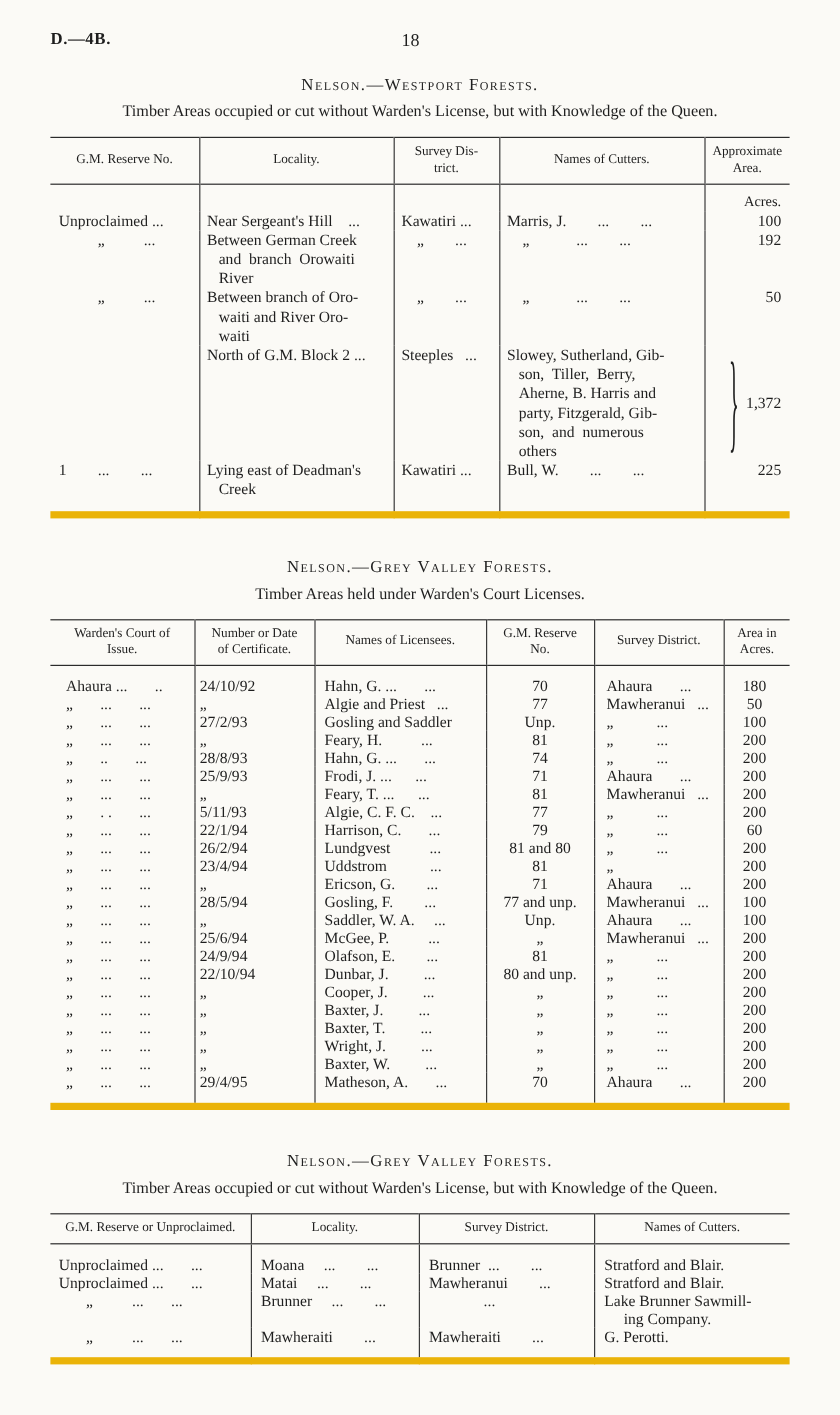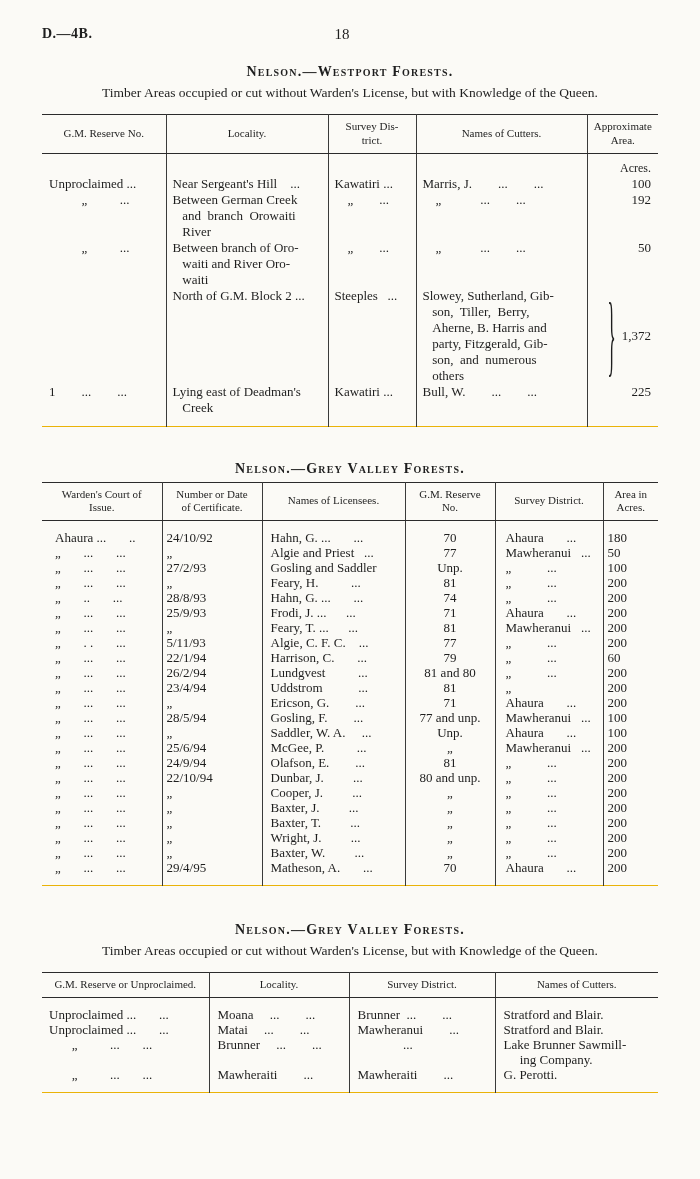--- a/index.html
+++ b/index.html
@@ -16,34 +16,33 @@
   .page-head { position: relative; height: 22px; margin-bottom: 6px; }
   .doc-ref { position: absolute; left: 0; top: 0; font-size: 14px; font-weight: bold; letter-spacing: 0.5px; }
   .page-num { position: absolute; left: 0; right: 16px; text-align: center; font-size: 15px; }
 
   .section-title {
     text-align: center;
     font-variant-caps: small-caps;
     letter-spacing: 1.2px;
     font-size: 14px;
     margin: 0 0 5px 0;
-    font-weight: bold;
   }
   .section-sub { text-align: center; font-size: 13.5px; margin: 0 0 13px 0; }
 
   .sec1 { margin-top: 16px; }
   .sec2 { margin-top: 34px; }
   .sec3 { margin-top: 36px; }
 
   table {
     width: 100%;
     border-collapse: collapse;
     table-layout: fixed;
     border-top: 1px solid #2b2b2b;
-    border-bottom: 1px solid #eab308;
+    border-bottom: 6px solid #eab308;
   }
   thead th {
     border-bottom: 1px solid #2b2b2b;
     font-weight: normal;
     font-size: 11px;
     line-height: 1.25;
     text-align: center;
     vertical-align: middle;
     white-space: pre-line;
     padding: 5px 3px;
@@ -64,21 +63,21 @@
   .t1 td:nth-child(2) { padding-left: 6px; }
   .t1 td:nth-child(3) { padding-left: 6px; }
   .t1 td:nth-child(4) { padding-left: 6px; margin-left: 44px; }
   .t1 td:nth-child(5) { text-align: right; padding-right: 7px; }
 
   .t2 td:nth-child(1) { padding-left: 13px; }
   .t2 td:nth-child(2) { text-align: left; }
   .t2 td:nth-child(3) { padding-left: 8px; }
   .t2 td:nth-child(4) { text-align: center; }
   .t2 td:nth-child(5) { padding-left: 10px; }
-  .t2 td:nth-child(6) { text-align: left; padding-right: 8px; }
+  .t2 td:nth-child(6) { text-align: center; padding-right: 8px; }
 
   .t3 td:nth-child(1) { padding-left: 7px; }
   .t3 td:nth-child(2) { padding-left: 8px; }
   .t3 td:nth-child(3) { padding-left: 8px; }
   .t3 td:nth-child(4) { padding-left: 8px; }
 
   .t1 tbody tr:first-child td { padding-top: 6px; }
   .t1 tbody tr:last-child td { padding-bottom: 10px; }
   .t2 tbody tr:first-child td, .t3 tbody tr:first-child td { padding-top: 9px; }
   .t2 tbody tr:last-child td, .t3 tbody tr:last-child td { padding-bottom: 10px; }
@@ -185,20 +184,21 @@
           <td>Kawatiri ...</td>
           <td>Bull, W.        ...        ...</td>
           <td>225</td>
         </tr>
       </tbody>
     </table>
   </div>
 
   <div class="sec2">
     <div class="section-title">Nelson.—Grey Valley Forests.</div>
+    <div class="section-sub">Timber Areas held under Warden's Court Licenses.</div>
 
     <table class="t2">
       <colgroup>
         <col style="width:120px">
           <col style="width:100px">
           <col style="width:143px">
           <col style="width:90px">
           <col style="width:108px">
           <col style="width:55px">
       </colgroup>

